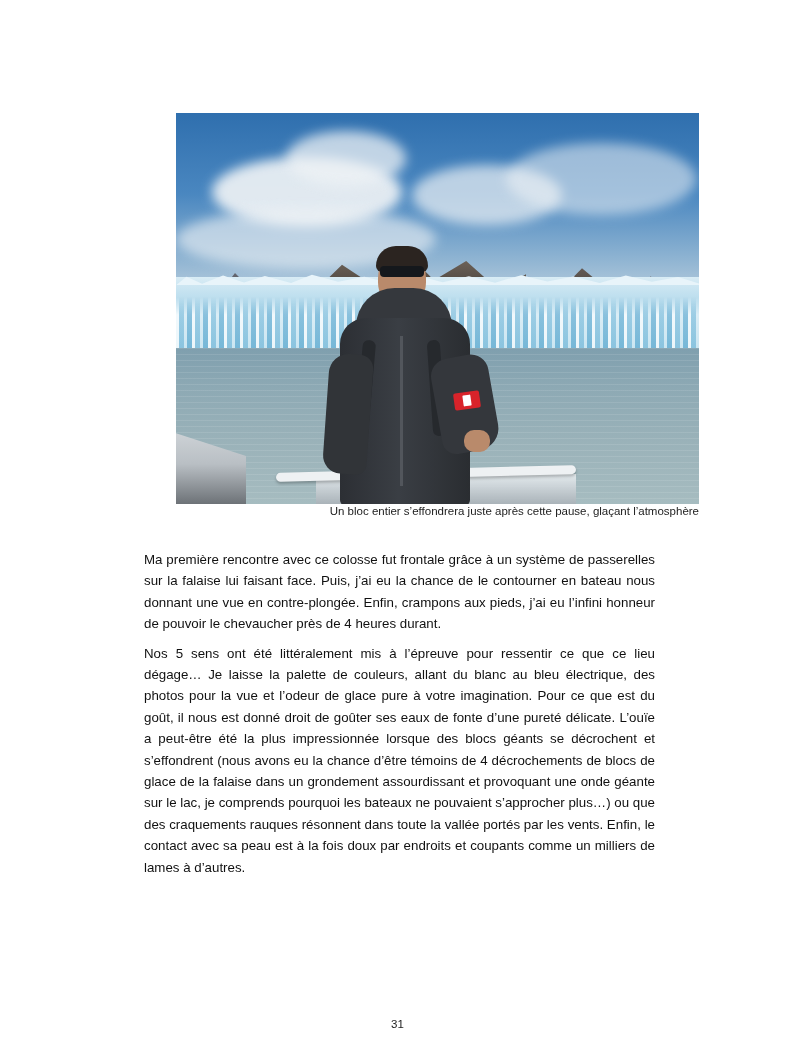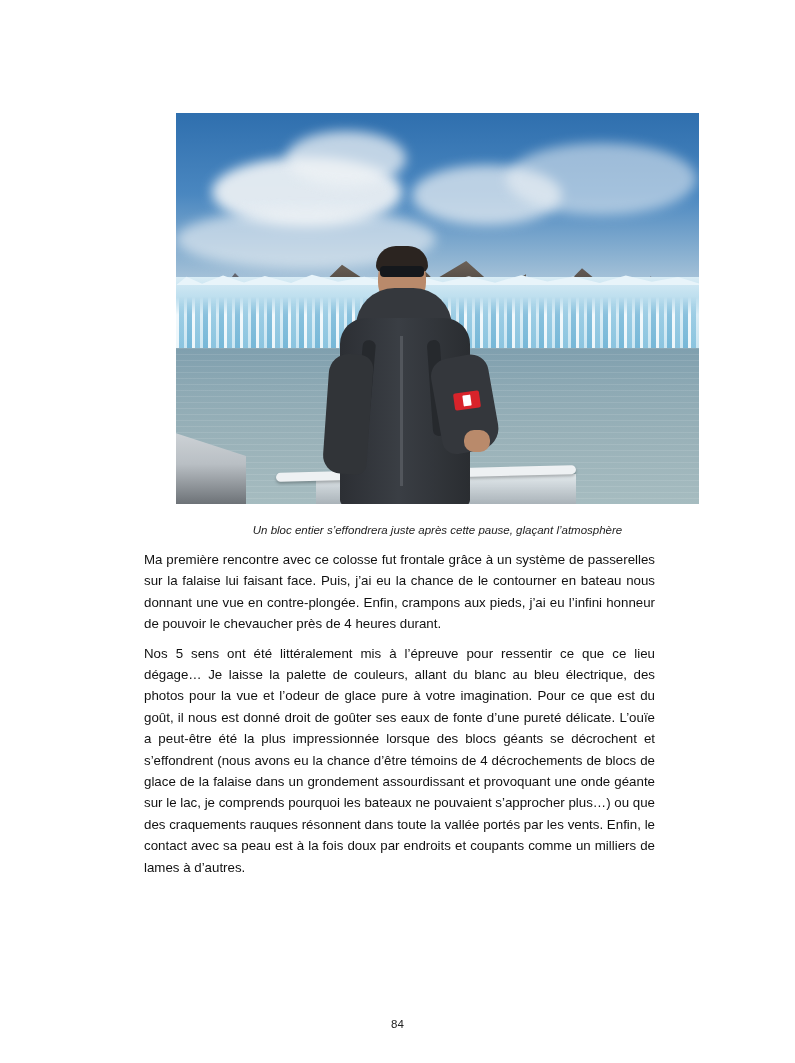--- a/index.html
+++ b/index.html
@@ -202,23 +202,22 @@
     position: absolute; left: 54px; top: 96px; width: 13px; height: 118px;
     background: #26292d; transform: rotate(5deg); border-radius: 6px;
   }
   .strap2 {
     position: absolute; left: 126px; top: 96px; width: 13px; height: 96px;
     background: #26292d; transform: rotate(-4deg); border-radius: 6px;
   }
 
   .caption {
     width: 523px;
-    margin-top: 20px;
-    text-align: center;
-    font-style: italic;
+    margin-top: 1px;
+    text-align: right;
     font-size: 11.5px;
     color: #1c1c1c;
   }
 
   
   .body-text {
     position: absolute;
     left: 136px;
     top: 541px;
     width: 527px;
@@ -283,14 +282,14 @@
       </div>
     </div>
     <figcaption class="caption">Un bloc entier s’effondrera juste après cette pause, glaçant l’atmosphère</figcaption>
   </figure>
 
   <div class="body-text">
     <p>Ma première rencontre avec ce colosse fut frontale grâce à un système de passerelles sur la falaise lui faisant face. Puis, j’ai eu la chance de le contourner en bateau nous donnant une vue en contre-plongée. Enfin, crampons aux pieds, j’ai eu l’infini honneur de pouvoir le chevaucher près de 4 heures durant.</p>
     <p>Nos 5 sens ont été littéralement mis à l’épreuve pour ressentir ce que ce lieu dégage… Je laisse la palette de couleurs, allant du blanc au bleu électrique, des photos pour la vue et l’odeur de glace pure à votre imagination. Pour ce que est du goût, il nous est donné droit de goûter ses eaux de fonte d’une pureté délicate. L’ouïe a peut-être été la plus impressionnée lorsque des blocs géants se décrochent et s’effondrent (nous avons eu la chance d’être témoins de 4 décrochements de blocs de glace de la falaise dans un grondement assourdissant et provoquant une onde géante sur le lac, je comprends pourquoi les bateaux ne pouvaient s’approcher plus…) ou que des craquements rauques résonnent dans toute la vallée portés par les vents. Enfin, le contact avec sa peau est à la fois doux par endroits et coupants comme un milliers de lames à d’autres.</p>
   </div>
 
-  <div class="page-number">84</div>
+  <div class="page-number">31</div>
 </div>
 
 </body></html>

